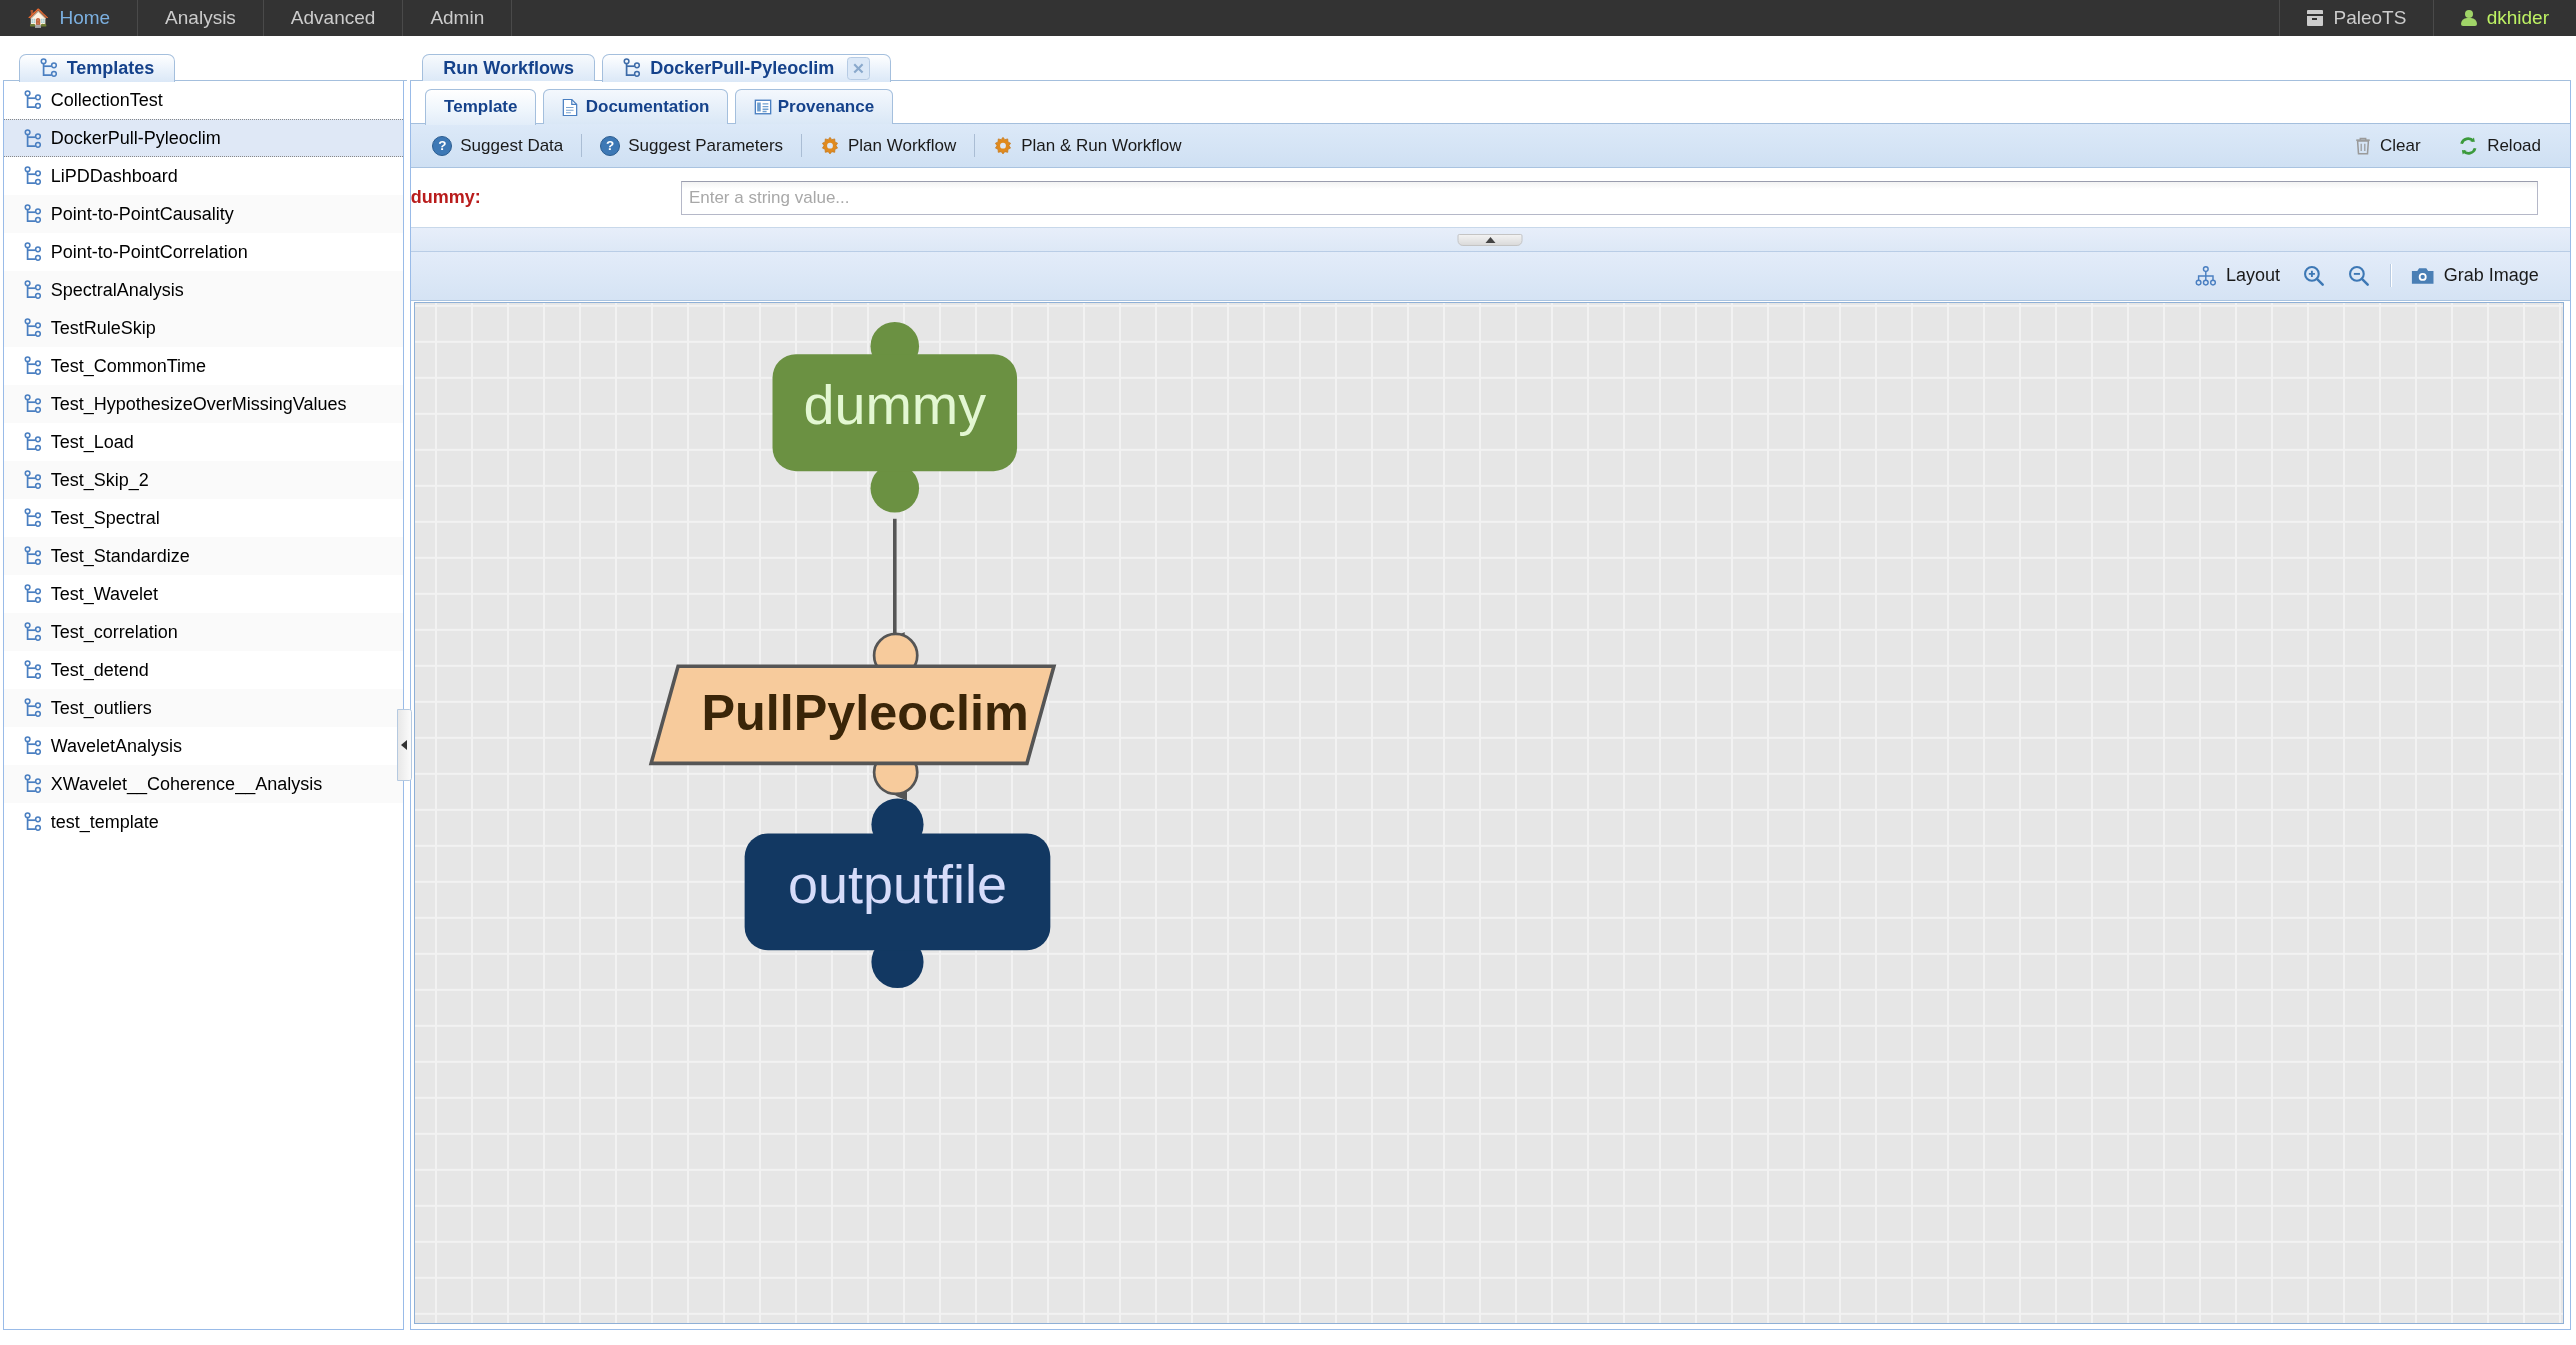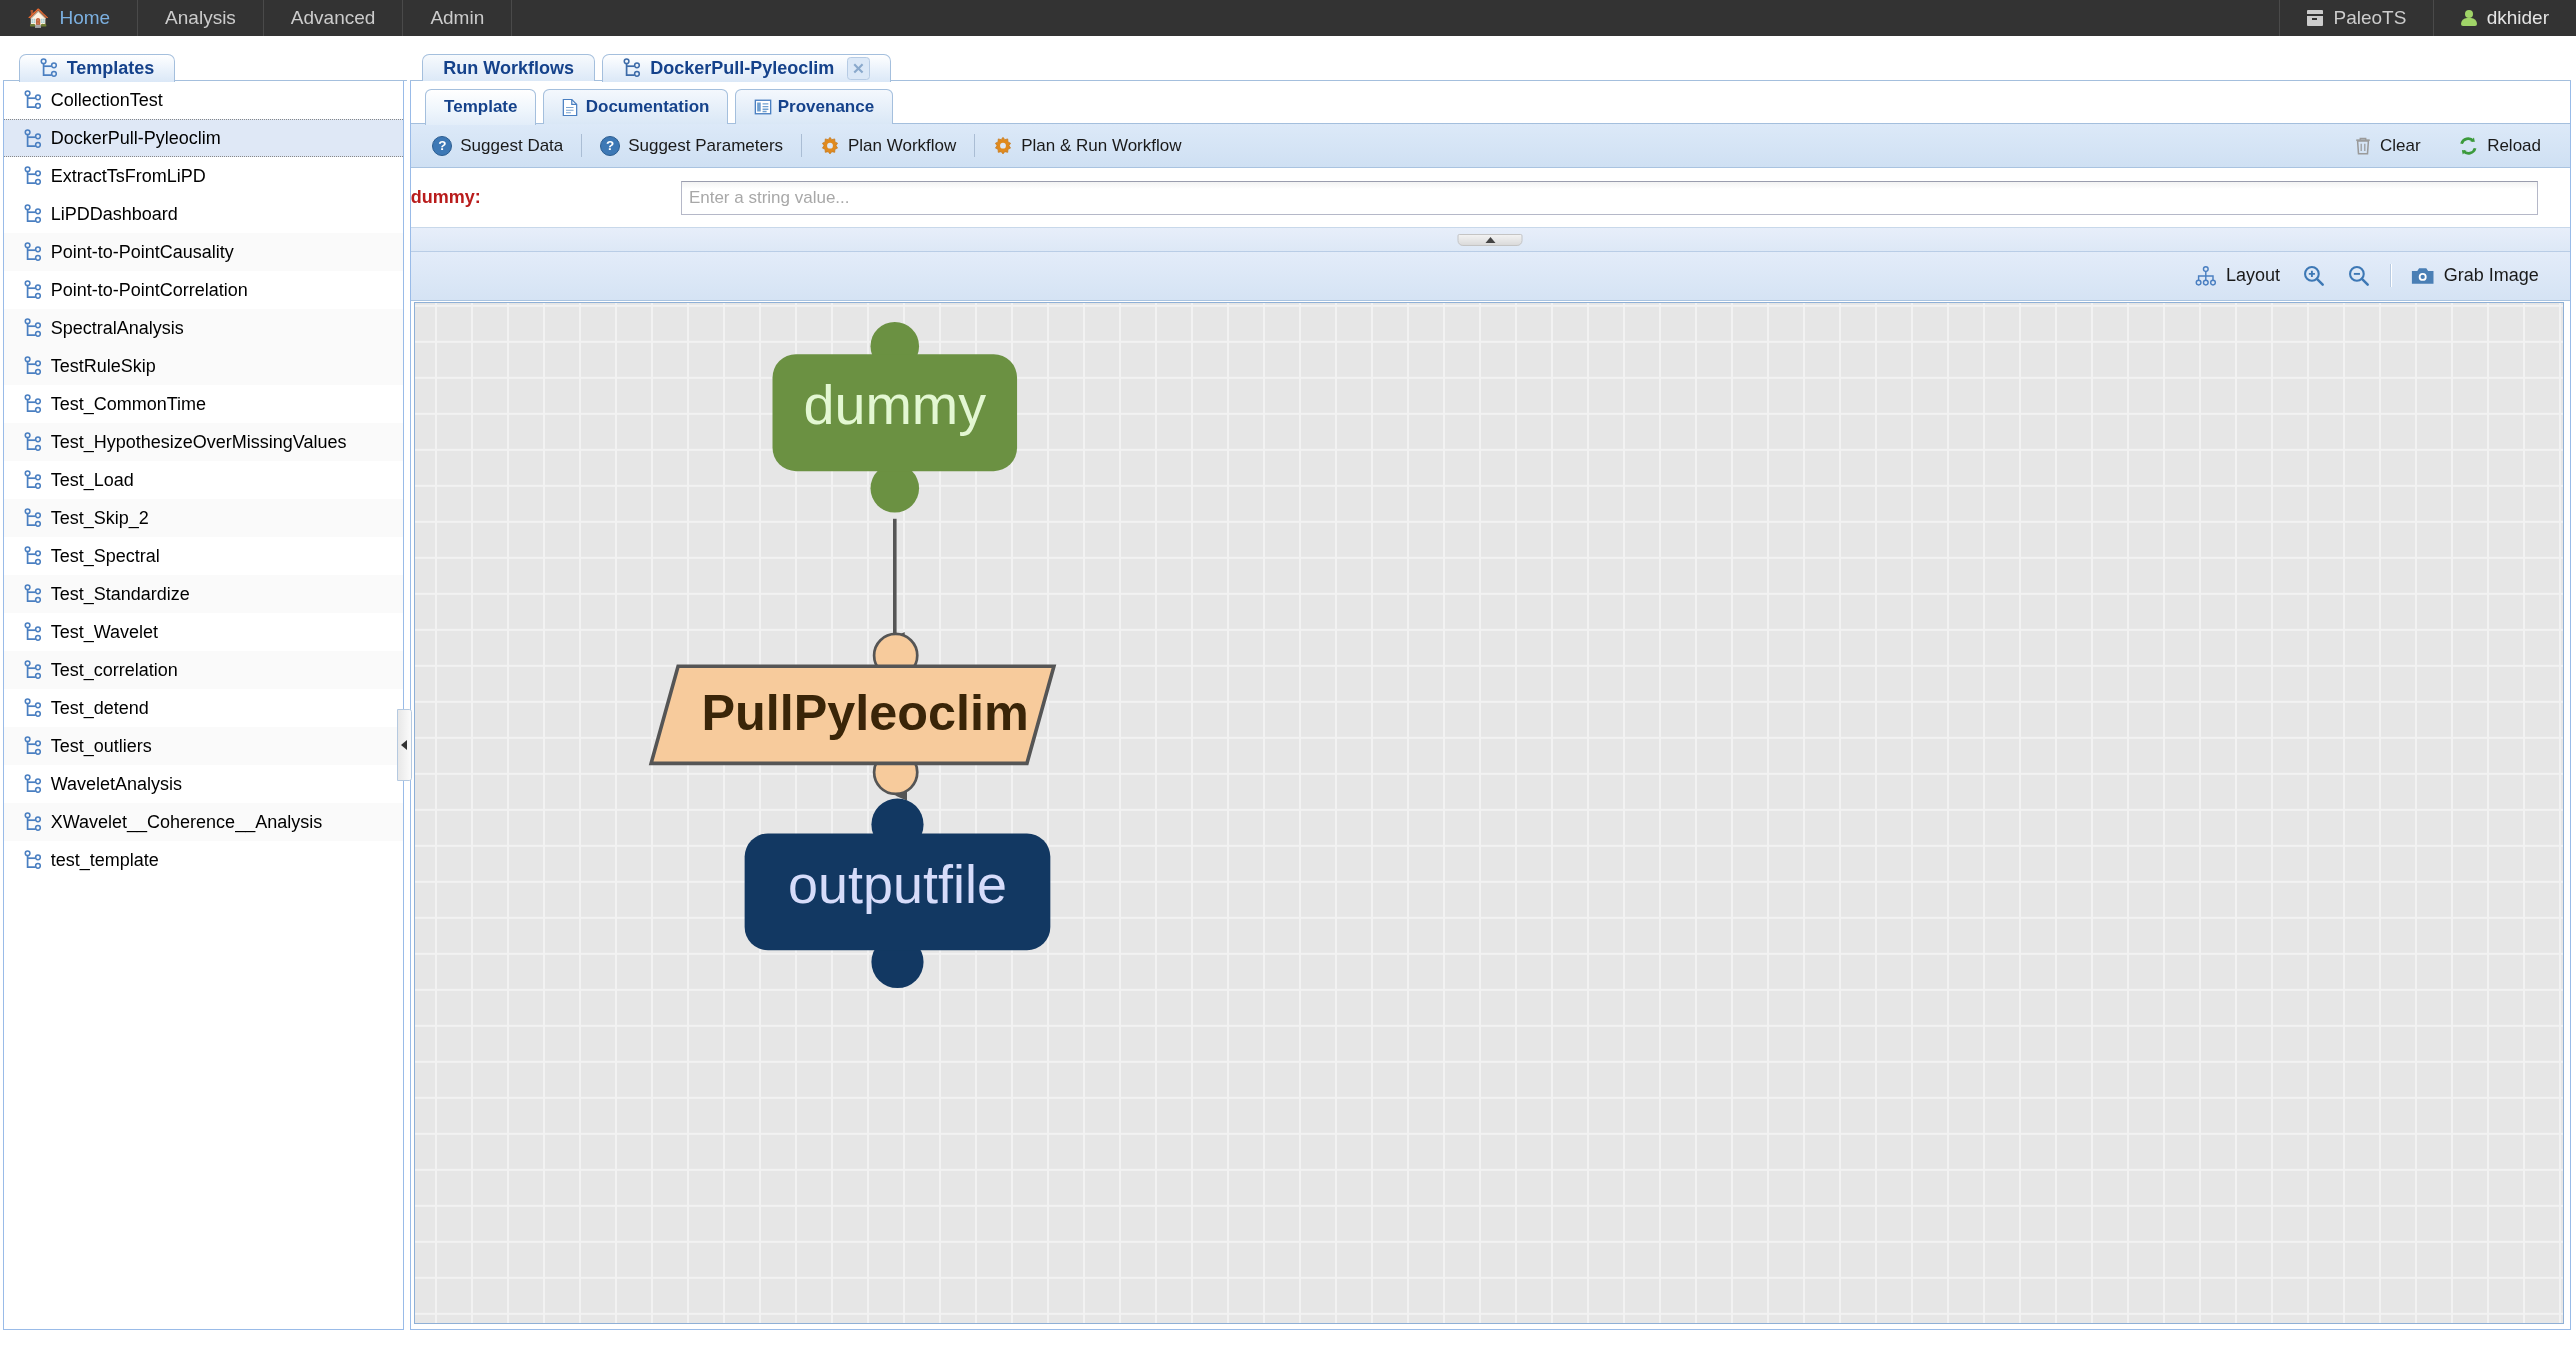--- a/index.html
+++ b/index.html
@@ -48,21 +48,21 @@
     width: 15.3px; height: 16px; margin-right: 10px; position: relative; flex:none;
   }
   .user-ico::before {
     content:""; position:absolute; left:3.6px; top:0; width:8px; height:8px;
     border-radius:50%; background:#a0d468;
   }
   .user-ico::after {
     content:""; position:absolute; left:0px; top:8px; width:15.3px; height:8px;
     border-radius: 8px 8px 2.7px 2.7px; background:#a0d468;
   }
-  .user-name { color:#e5e5e5; }
+  .user-name { color:#bef264; }
 
   
   .page { display: flex; height: 1310px; background: #ffffff; }
 
   
   .sidebar {
     width: 407px; flex: none;
     position: relative;
     background: #ffffff;
     padding-left: 2.7px;
@@ -390,32 +390,20 @@
             <span class="wf-ico">
               <svg width="18" height="20" viewBox="0 0 20 22">
                 <circle cx="4" cy="3.5" r="2.6" fill="none" stroke="#4a7fc1" stroke-width="1.7"></circle>
                 <circle cx="15.5" cy="8" r="2.6" fill="none" stroke="#4a7fc1" stroke-width="1.7"></circle>
                 <circle cx="15.5" cy="17.5" r="2.6" fill="none" stroke="#4a7fc1" stroke-width="1.7"></circle>
                 <path d="M4 6.5 V19 H13" fill="none" stroke="#4a7fc1" stroke-width="1.9"></path>
                 <path d="M4.5 9 H12.8" fill="none" stroke="#4a7fc1" stroke-width="1.9"></path>
               </svg>
             </span>
             <span class="lbl">DockerPull-Pyleoclim</span>
-          </li>
-          <li class="tpl-row">
-            <span class="wf-ico">
-              <svg width="18" height="20" viewBox="0 0 20 22">
-                <circle cx="4" cy="3.5" r="2.6" fill="none" stroke="#4a7fc1" stroke-width="1.7"></circle>
-                <circle cx="15.5" cy="8" r="2.6" fill="none" stroke="#4a7fc1" stroke-width="1.7"></circle>
-                <circle cx="15.5" cy="17.5" r="2.6" fill="none" stroke="#4a7fc1" stroke-width="1.7"></circle>
-                <path d="M4 6.5 V19 H13" fill="none" stroke="#4a7fc1" stroke-width="1.9"></path>
-                <path d="M4.5 9 H12.8" fill="none" stroke="#4a7fc1" stroke-width="1.9"></path>
-              </svg>
-            </span>
-            <span class="lbl">ExtractTsFromLiPD</span>
           </li>
           <li class="tpl-row">
             <span class="wf-ico">
               <svg width="18" height="20" viewBox="0 0 20 22">
                 <circle cx="4" cy="3.5" r="2.6" fill="none" stroke="#4a7fc1" stroke-width="1.7"></circle>
                 <circle cx="15.5" cy="8" r="2.6" fill="none" stroke="#4a7fc1" stroke-width="1.7"></circle>
                 <circle cx="15.5" cy="17.5" r="2.6" fill="none" stroke="#4a7fc1" stroke-width="1.7"></circle>
                 <path d="M4 6.5 V19 H13" fill="none" stroke="#4a7fc1" stroke-width="1.9"></path>
                 <path d="M4.5 9 H12.8" fill="none" stroke="#4a7fc1" stroke-width="1.9"></path>
               </svg>

